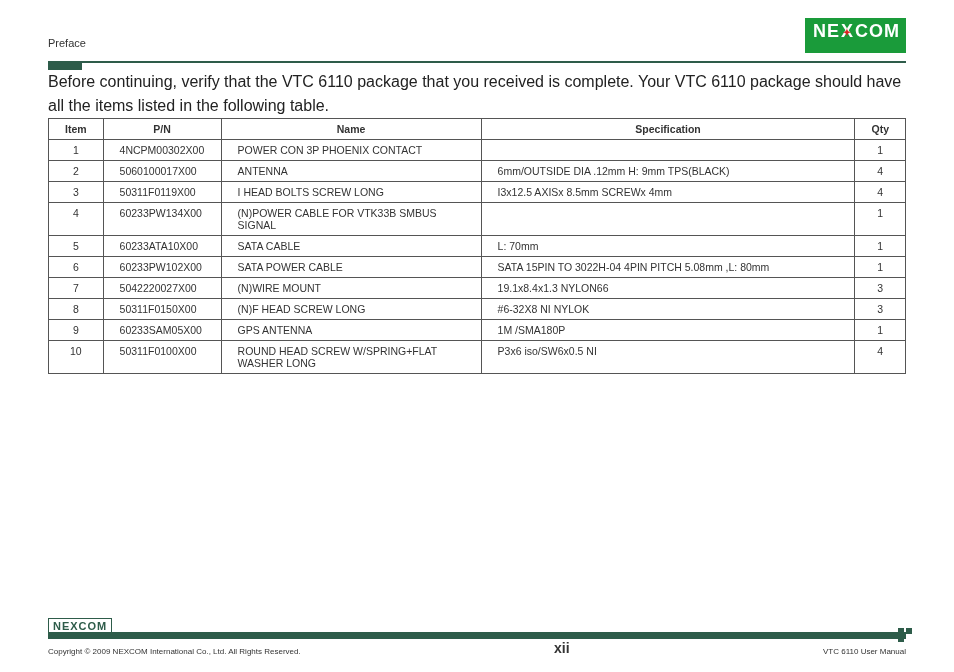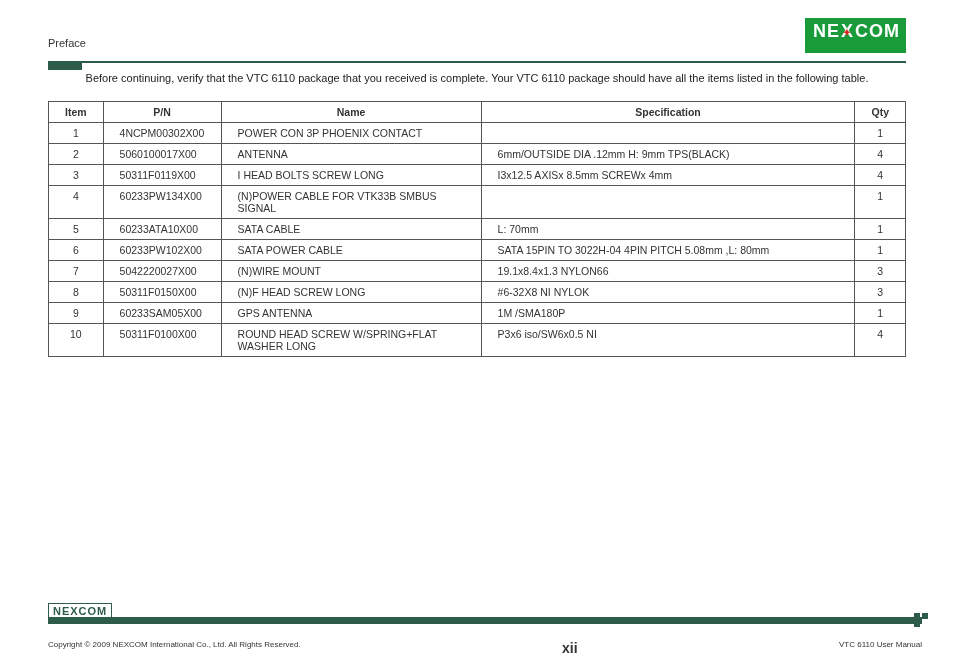--- a/index.html
+++ b/index.html
@@ -67,25 +67,24 @@
   .title {
     font-size: 25px;
     font-weight: bold;
     color: #14375a;
     font-variant: small-caps;
     letter-spacing: 0.5px;
     margin-top: 36px;
     margin-bottom: 42px;
   }
   .intro {
-    font-size: 11px;
+    font-size: 16px;
     color: #222;
     line-height: 1.5;
-    margin-bottom: 14px;
-    text-align: center;
+    margin-bottom: 0;
   }
   table {
     width: 100%;
     border-collapse: collapse;
     font-size: 10.5px;
   }
   th, td {
     border: 1px solid #555;
     padding: 4px 16px;
     text-align: left;
@@ -98,21 +97,21 @@
   td.center { text-align: center; }
   col.item { width: 42px; }
   col.pn   { width: 118px; }
   col.name { width: 260px; }
   col.spec { width: auto; }
   col.qty  { width: 42px; }
 
   .footer {
     position: absolute;
     left: 48px;
-    right: 32px;
+    right: 48px;
     bottom: 16px;
   }
   .footer-bar {
     height: 7px;
     background: #2e5c4a;
     position: relative;
   }
   .footer-bar::after {
     content: "";
     position: absolute;
@@ -136,24 +135,24 @@
     color: #2e5c4a;
     letter-spacing: 1px;
     border: 1px solid #2e5c4a;
     padding: 0 4px;
     display: inline-block;
     line-height: 14px;
   }
   .footer-row {
     display: flex;
     justify-content: space-between;
-    align-items: flex-start;
+    align-items: flex-end;
     font-size: 8px;
     color: #333;
-    margin-top: 16px;
+    margin-top: 1px;
   }
   .footer-center {
     font-weight: bold;
     font-size: 14px;
   }
 </style>
 </head>
 <body>
 
 <div class="page">

